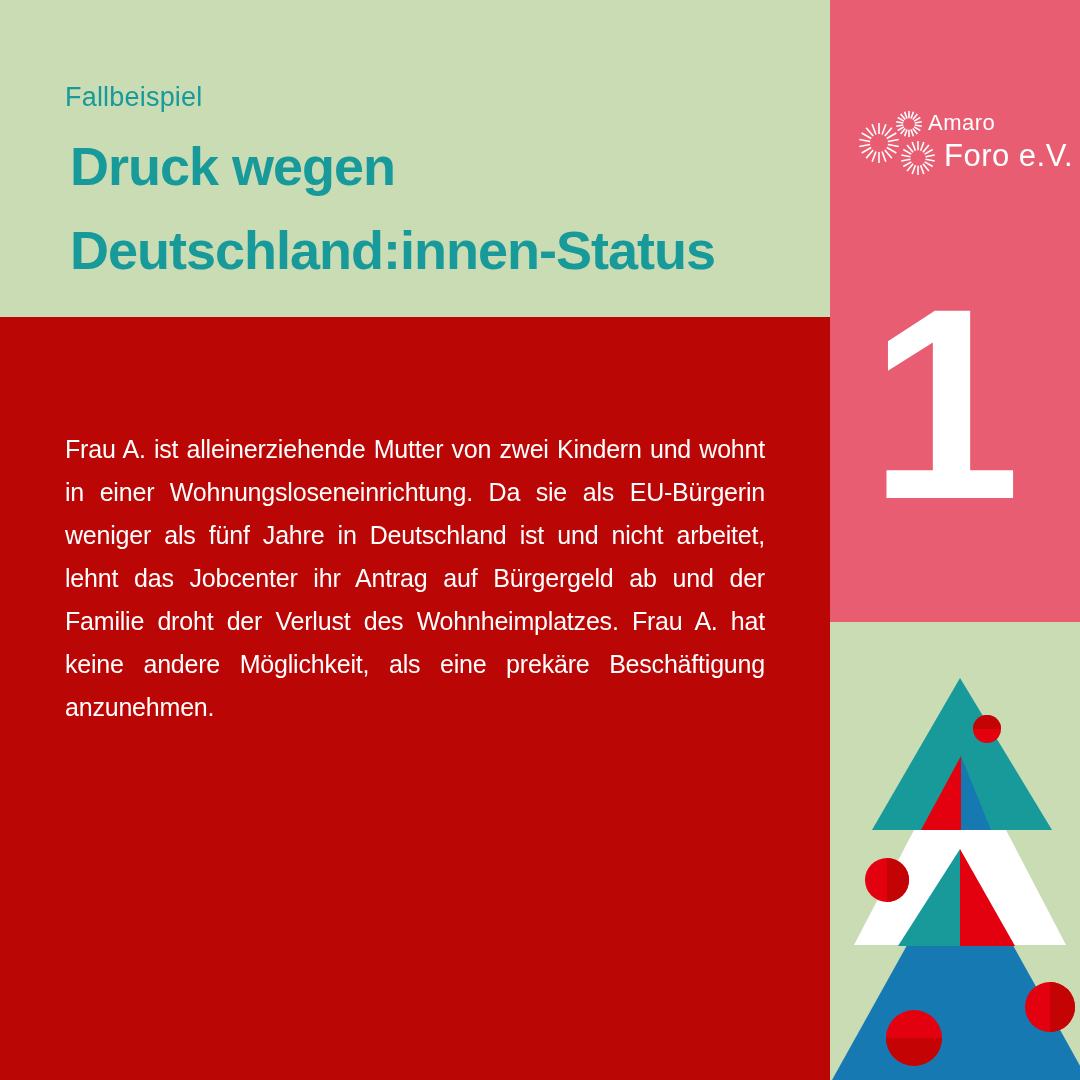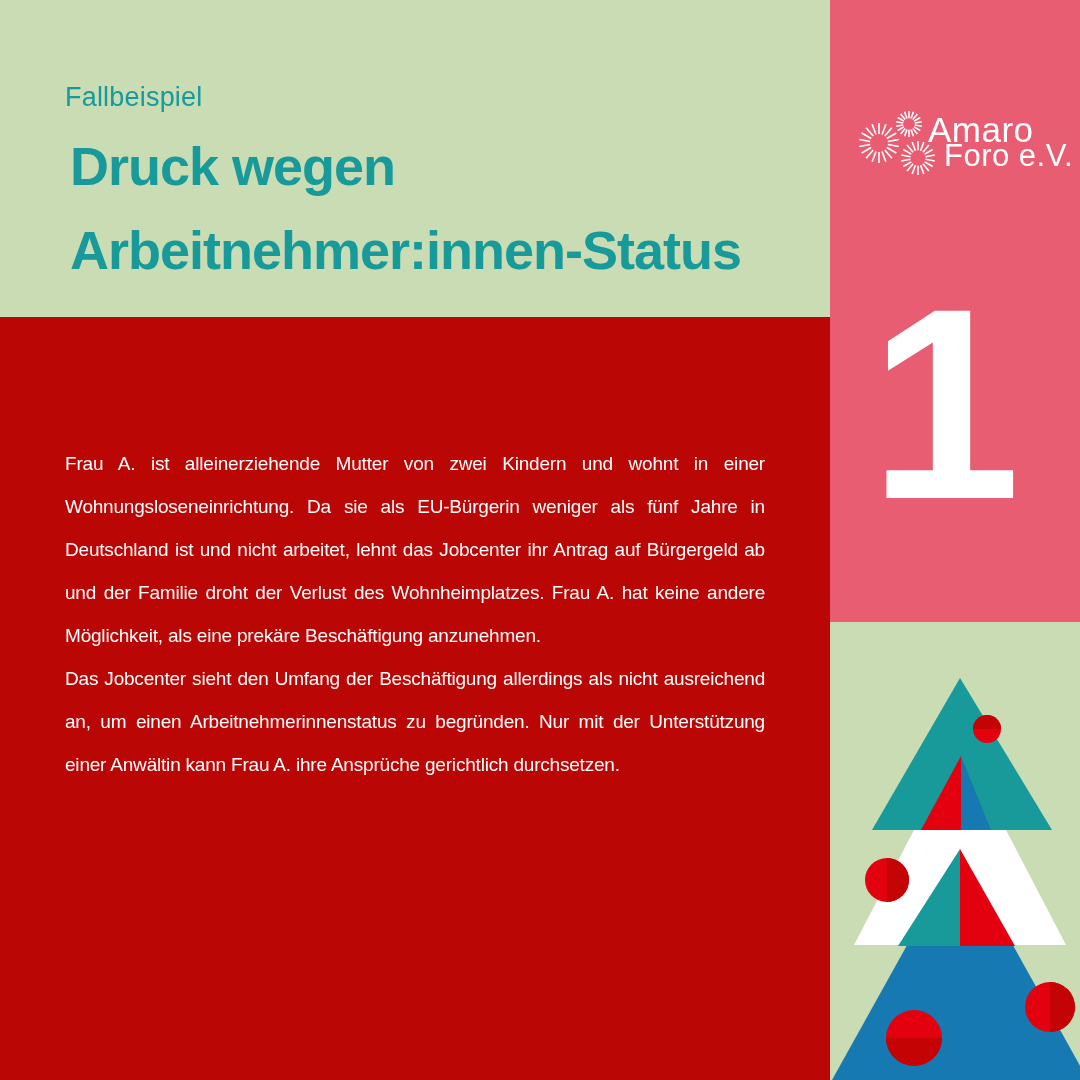--- a/index.html
+++ b/index.html
@@ -27,31 +27,31 @@
     font-size:27px;color:var(--teal);letter-spacing:.2px;
   }
   .title{
     position:absolute;left:62px;top:116px;margin:8px;
     font-size:54px;line-height:84px;font-weight:700;color:var(--teal);
     letter-spacing:-1px;white-space:nowrap;
   }
   .title-line{display:block;}
 
   .body-text{
-    position:absolute;left:65px;top:125px;width:700px;
-    font-size:19px;line-height:43px;color:#ffffff;
+    position:absolute;left:65px;top:111px;width:700px;
+    font-size:25px;line-height:43px;color:#ffffff;
     text-align:justify;letter-spacing:-.2px;
   }
   .body-text p{margin:0;}
 
   .logo-burst-svg{position:absolute;left:20px;top:95px;}
   .burst line{stroke:#ffffff;stroke-width:1.6;vector-effect:non-scaling-stroke;}
   .logo-name1{
     position:absolute;left:98px;top:110px;
-    font-size:35px;color:#ffffff;letter-spacing:.5px;font-weight:400;text-align:right;
+    font-size:22px;color:#ffffff;letter-spacing:.5px;font-weight:400;text-align:right;
   }
   .logo-name2{
     position:absolute;left:114px;top:138px;
     font-size:31px;color:#ffffff;letter-spacing:.5px;font-weight:400;
   }
 
   .page-number{
     position:absolute;left:0;top:268px;width:250px;text-align:center;
     font-size:272px;line-height:1;font-weight:700;color:#ffffff;
     transform:translateX(-10px);
@@ -61,28 +61,27 @@
 </style>
 </head>
 <body>
 
 <div class="canvas">
 
   <section class="panel green-top">
     <div class="kicker">Fallbeispiel</div>
     <h1 class="title">
       <span class="title-line">Druck wegen</span>
-      <span class="title-line">Arbeitnehmer:innen-Status</span>
+      <span class="title-line">Deutschland:innen-Status</span>
     </h1>
   </section>
 
   <section class="panel red-main">
     <div class="body-text">
       <p>Frau A. ist alleinerziehende Mutter von zwei Kindern und wohnt in einer Wohnungsloseneinrichtung. Da sie als EU-Bürgerin weniger als fünf Jahre in Deutschland ist und nicht arbeitet, lehnt das Jobcenter ihr Antrag auf Bürgergeld ab und der Familie droht der Verlust des Wohnheimplatzes. Frau A. hat keine andere Möglichkeit, als eine prekäre Beschäftigung anzunehmen.</p>
-      <p>Das Jobcenter sieht den Umfang der Beschäftigung allerdings als nicht ausreichend an, um einen Arbeitnehmerinnenstatus zu begründen. Nur mit der Unterstützung einer Anwältin kann Frau A. ihre Ansprüche gerichtlich durchsetzen.</p>
     </div>
   </section>
 
   <section class="panel pink-side">
     <div>
       <svg class="logo-burst-svg" width="120" height="100" viewBox="0 0 120 100" aria-hidden="true">
         <defs>
           <g id="burst" class="burst">
             <line y1="-9" y2="-20"></line>
             <line y1="-9" y2="-20" transform="rotate(20)"></line>

